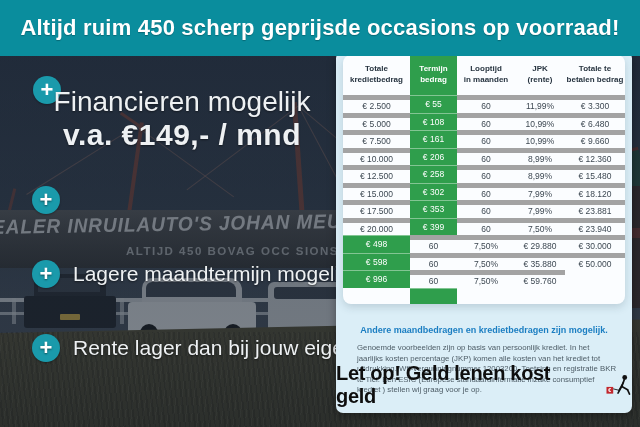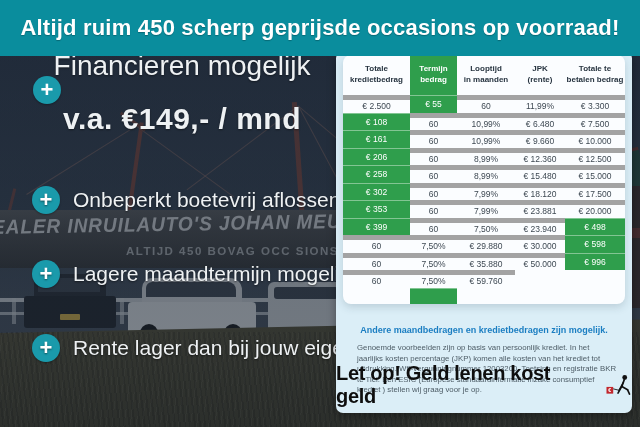--- a/index.html
+++ b/index.html
@@ -60,22 +60,22 @@
          background:linear-gradient(180deg,#4e4b35 0%,#454330 40%,#393829 100%);}
   .grass-tex{left:-10px;top:292px;width:680px;height:114px;
          background:repeating-linear-gradient(83deg,rgba(0,0,0,.16) 0 2px,transparent 2px 5px),
                     repeating-linear-gradient(97deg,rgba(255,255,255,.05) 0 1px,transparent 1px 6px);}
   .overlay{left:0;top:0;width:640px;height:387px;
            background:linear-gradient(180deg,rgba(23,32,46,.55) 0%,rgba(24,32,44,.46) 100%);}
 
   
   .headline{position:absolute;top:50px;left:26px;width:312px;text-align:center;
             color:#eef1f3;z-index:4;text-shadow:0 1px 2px rgba(0,0,0,.45);}
-  .h-line1{font-size:28px;font-weight:400;}
-  .h-line2{font-size:30px;font-weight:700;margin-top:20px;letter-spacing:.5px;}
+  .h-line1{font-size:28px;font-weight:400;margin-top:36px;}
+  .h-line2{font-size:30px;font-weight:700;margin-top:0;letter-spacing:.5px;}
   .plus{width:28px;height:28px;border-radius:50%;background:#1a9aab;color:#fff;
         display:flex;align-items:center;justify-content:center;
         font-size:22px;font-weight:700;line-height:1;flex:0 0 28px;
         box-shadow:0 1px 2px rgba(0,0,0,.3);}
   .plus-headline{position:absolute;left:33px;top:76px;z-index:4;}
   .usp{position:absolute;left:32px;display:flex;align-items:center;gap:13px;z-index:4;
        color:#eef1f3;font-size:21px;text-shadow:0 1px 2px rgba(0,0,0,.5);white-space:nowrap;}
   .usp1{top:186px;} .usp2{top:260px;} .usp3{top:334px;}
 
   
@@ -153,21 +153,20 @@
     <div class="overlay"></div>
   </div>
 
   <div class="plus plus-headline">+</div>
   <div class="headline">
     <div class="h-line1">Financieren mogelijk</div>
     <div class="h-line2">v.a. €149,- / mnd</div>
   </div>
   <div class="usp usp1">
     <span class="plus">+</span>
-    <span>Onbeperkt boetevrij aflossen</span>
   </div>
   <div class="usp usp2">
     <span class="plus">+</span>
     <span>Lagere maandtermijn mogelijk</span>
   </div>
   <div class="usp usp3">
     <span class="plus">+</span>
     <span>Rente lager dan bij jouw eigen bank</span>
   </div>
 
@@ -182,20 +181,21 @@
 in maanden</div>
           <div class="th">JPK
 (rente)</div>
           <div class="th">Totale te
 betalen bedrag</div>
           <div class="td">€ 2.500</div>
           <div class="td green">€ 55</div>
           <div class="td">60</div>
           <div class="td">11,99%</div>
           <div class="td">€ 3.300</div>
+          <div class="td">€ 5.000</div>
           <div class="td green">€ 108</div>
           <div class="td">60</div>
           <div class="td">10,99%</div>
           <div class="td">€ 6.480</div>
           <div class="td">€ 7.500</div>
           <div class="td green">€ 161</div>
           <div class="td">60</div>
           <div class="td">10,99%</div>
           <div class="td">€ 9.660</div>
           <div class="td">€ 10.000</div>

